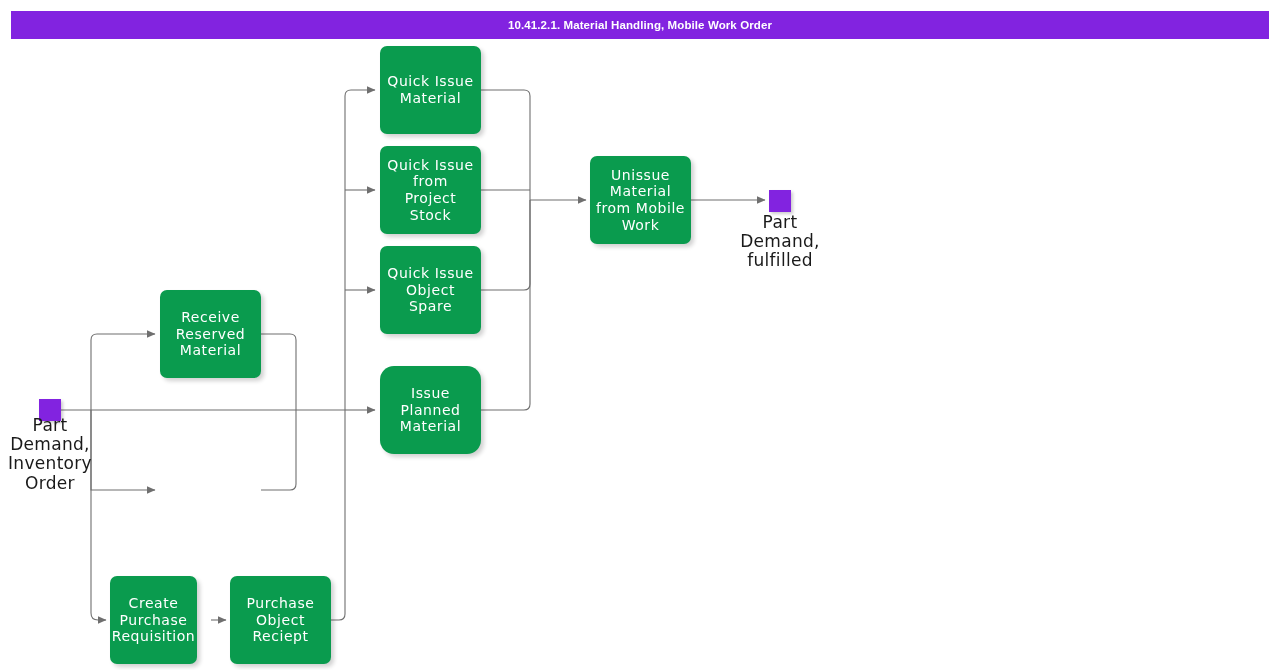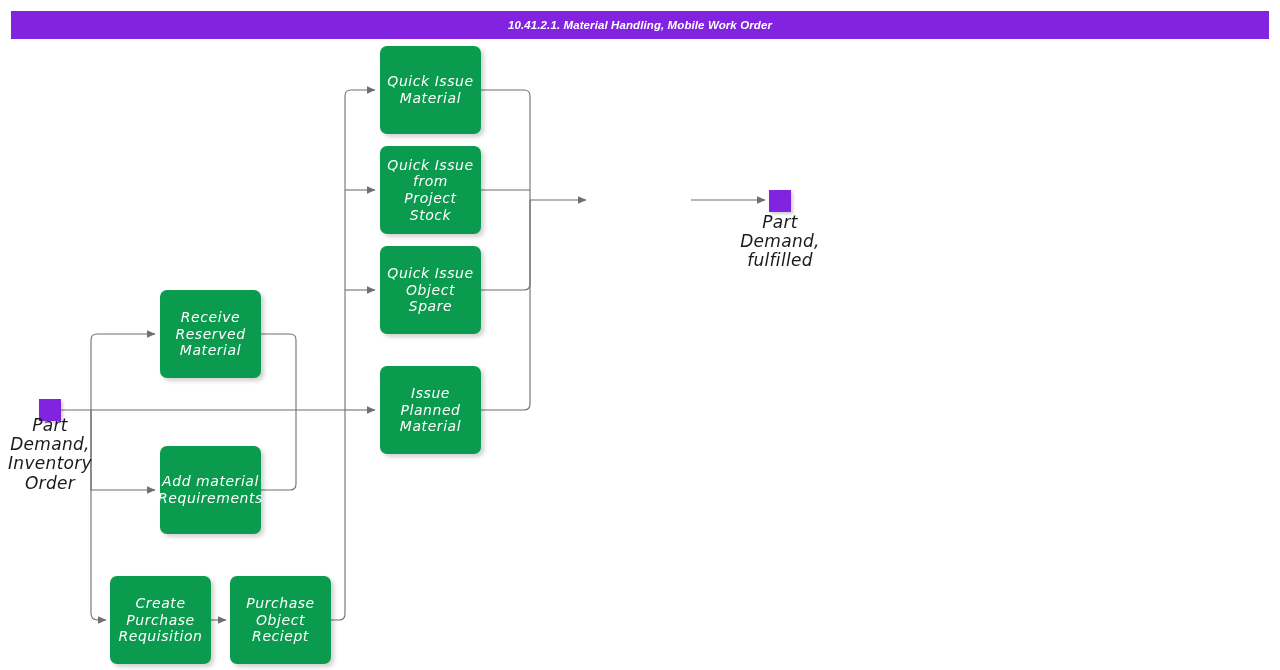--- a/index.html
+++ b/index.html
@@ -12,21 +12,20 @@
     height: 670px;
     position: relative;
     font-family: "DejaVu Sans", sans-serif;
     overflow: hidden;
   }
   #canvas {
     position: absolute;
     left: 0; top: 0;
     width: 1280px;
     height: 670px;
-    font-style: italic;
   }
   .title-bar {
     position: absolute;
     left: 11px;
     top: 11px;
     width: 1258px;
     height: 28px;
     background: #8223e0;
     color: #ffffff;
     font-size: 11.5px;
@@ -145,30 +144,31 @@
   <div class="node-box" style="left:380px; top:46px; width:101px; height:88px;">Quick Issue
 Material</div>
 
   <div class="node-box" style="left:380px; top:146px; width:101px; height:88px;">Quick Issue
 from Project
 Stock</div>
 
   <div class="node-box" style="left:380px; top:246px; width:101px; height:88px;">Quick Issue
 Object Spare</div>
 
-  <div class="node-box" style="left:380px; top:366px; width:101px; height:88px;">Issue Planned
+  <div class="node-box" style="left:380px; top:366px; width:101px; height:88px;border-radius:14px;">Issue Planned
 Material</div>
 
+  <div class="node-box" style="left:590px; top:156px; width:101px; height:88px;">Unissue Material
+from Mobile
+Work</div>
 
   <div class="node-box" style="left:160px; top:290px; width:101px; height:88px;text-align:center;">Receive
 Reserved
 Material</div>
 
-  <div class="node-box" style="left:160px; top:446px; width:101px; height:88px;">Add material
-Requirements</div>
 
-  <div class="node-box" style="left:110px; top:576px; width:101px; height:88px;">Create Purchase
+  <div class="node-box" style="left:110px; top:576px; width:87px; height:88px;">Create Purchase
 Requisition</div>
 
   <div class="node-box" style="left:230px; top:576px; width:101px; height:88px;">Purchase Object
 Reciept</div>
 
 </div>
 
 </body></html>

